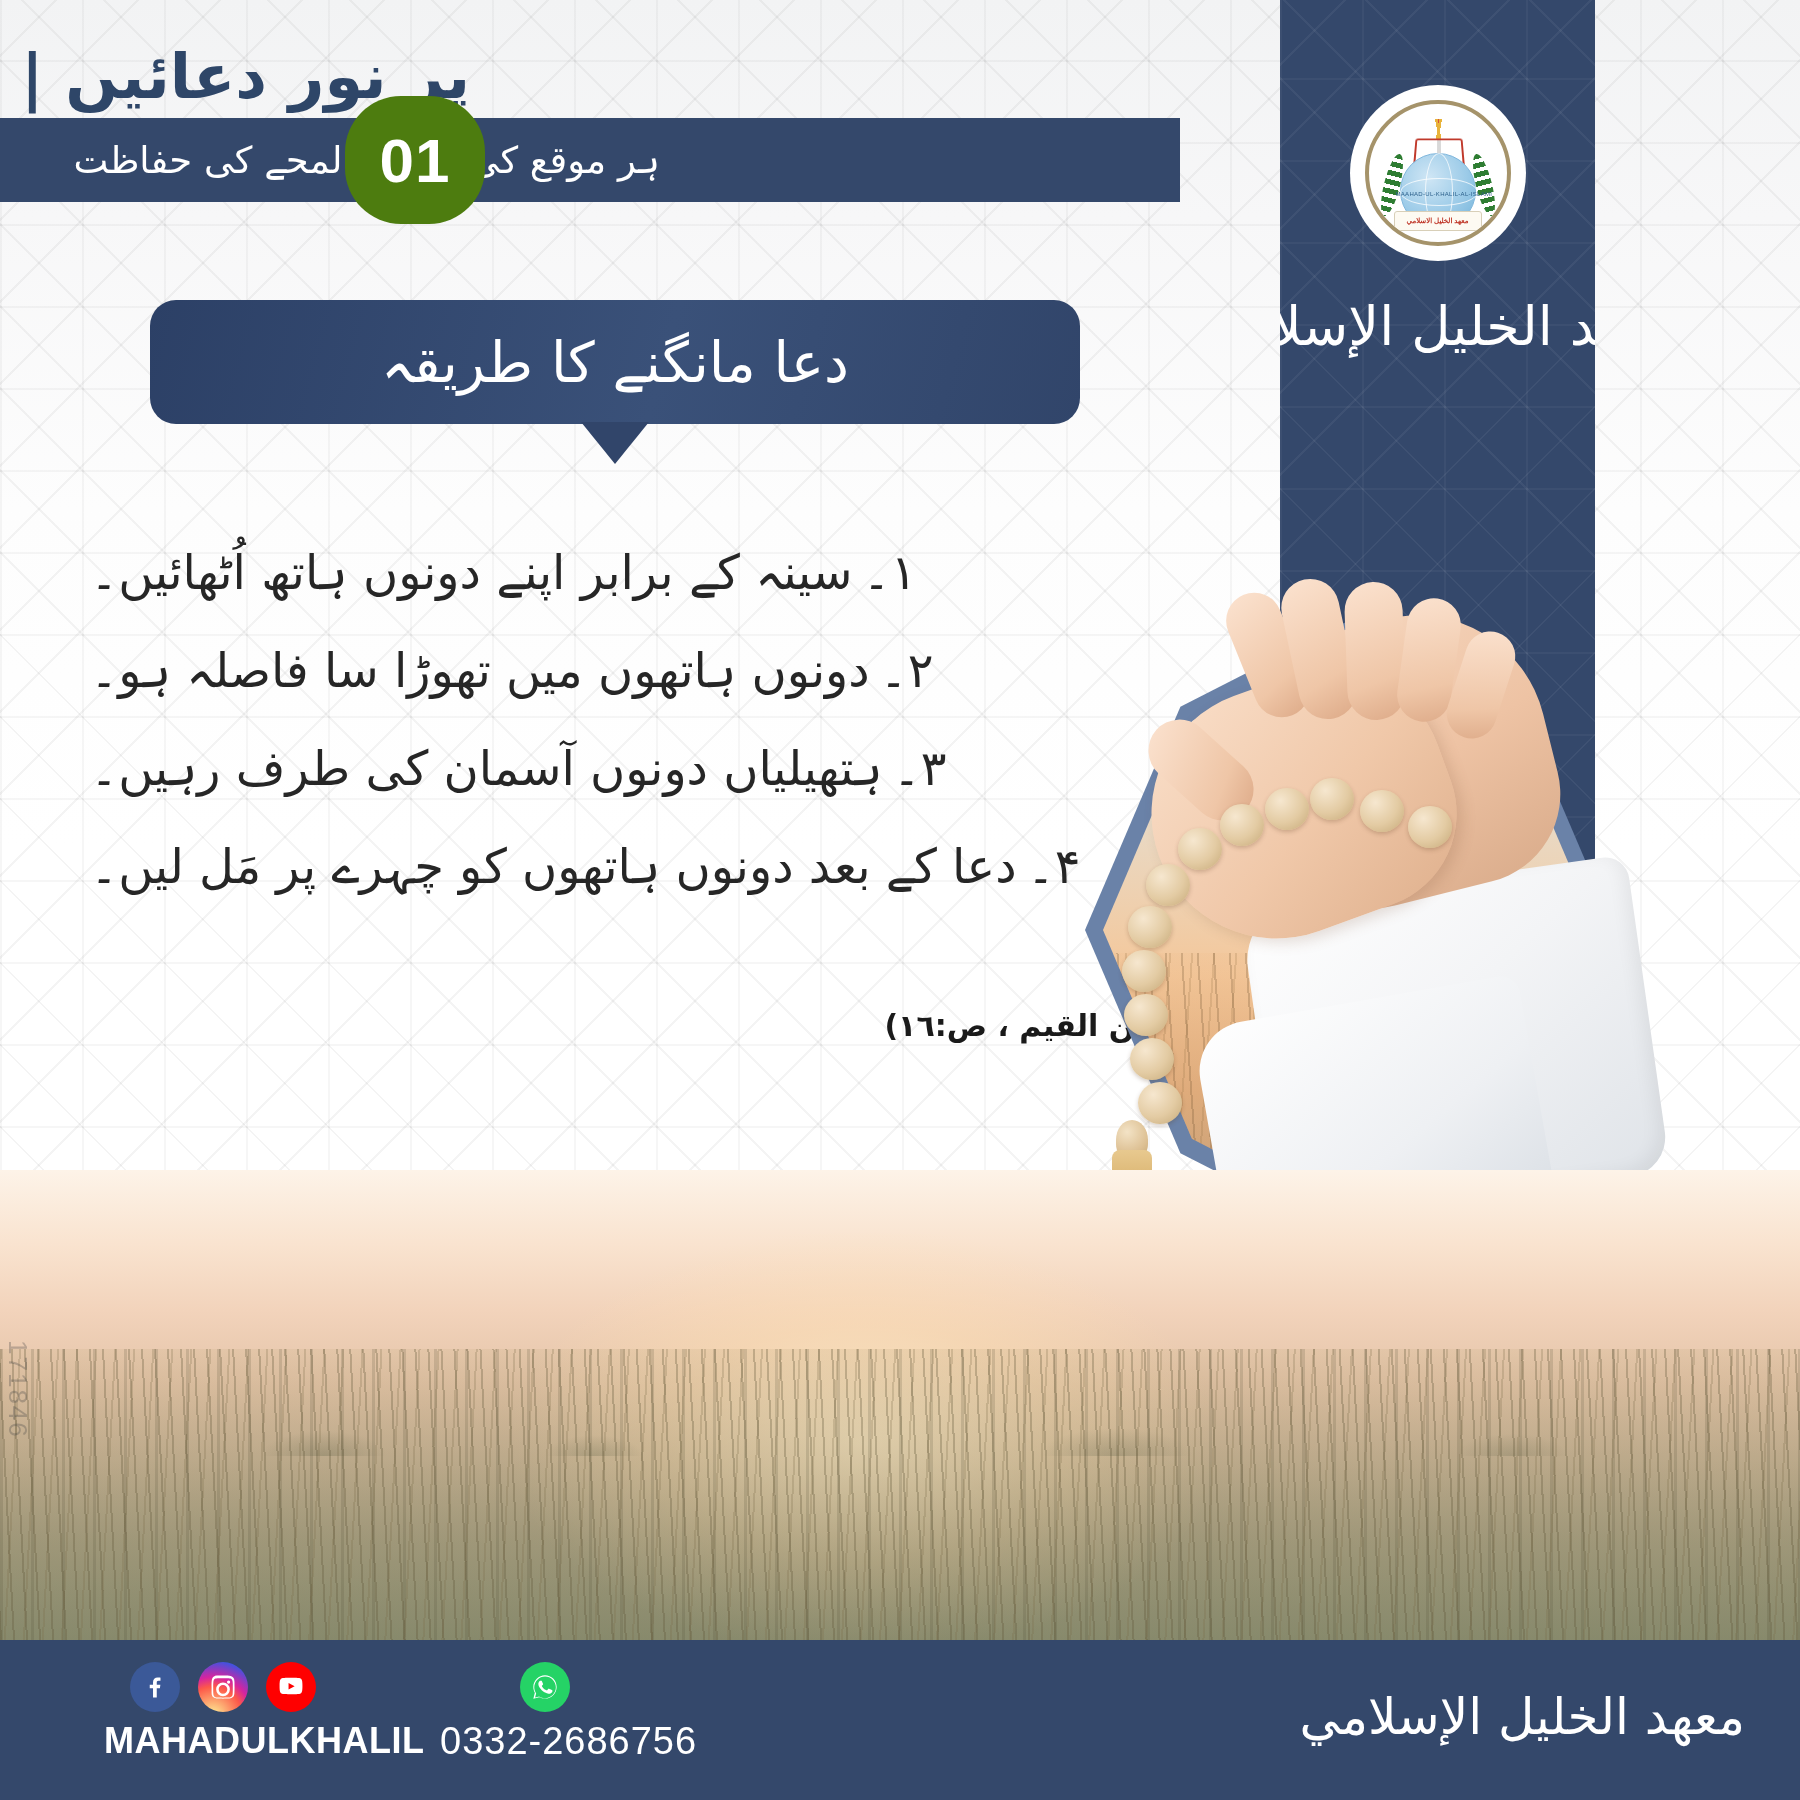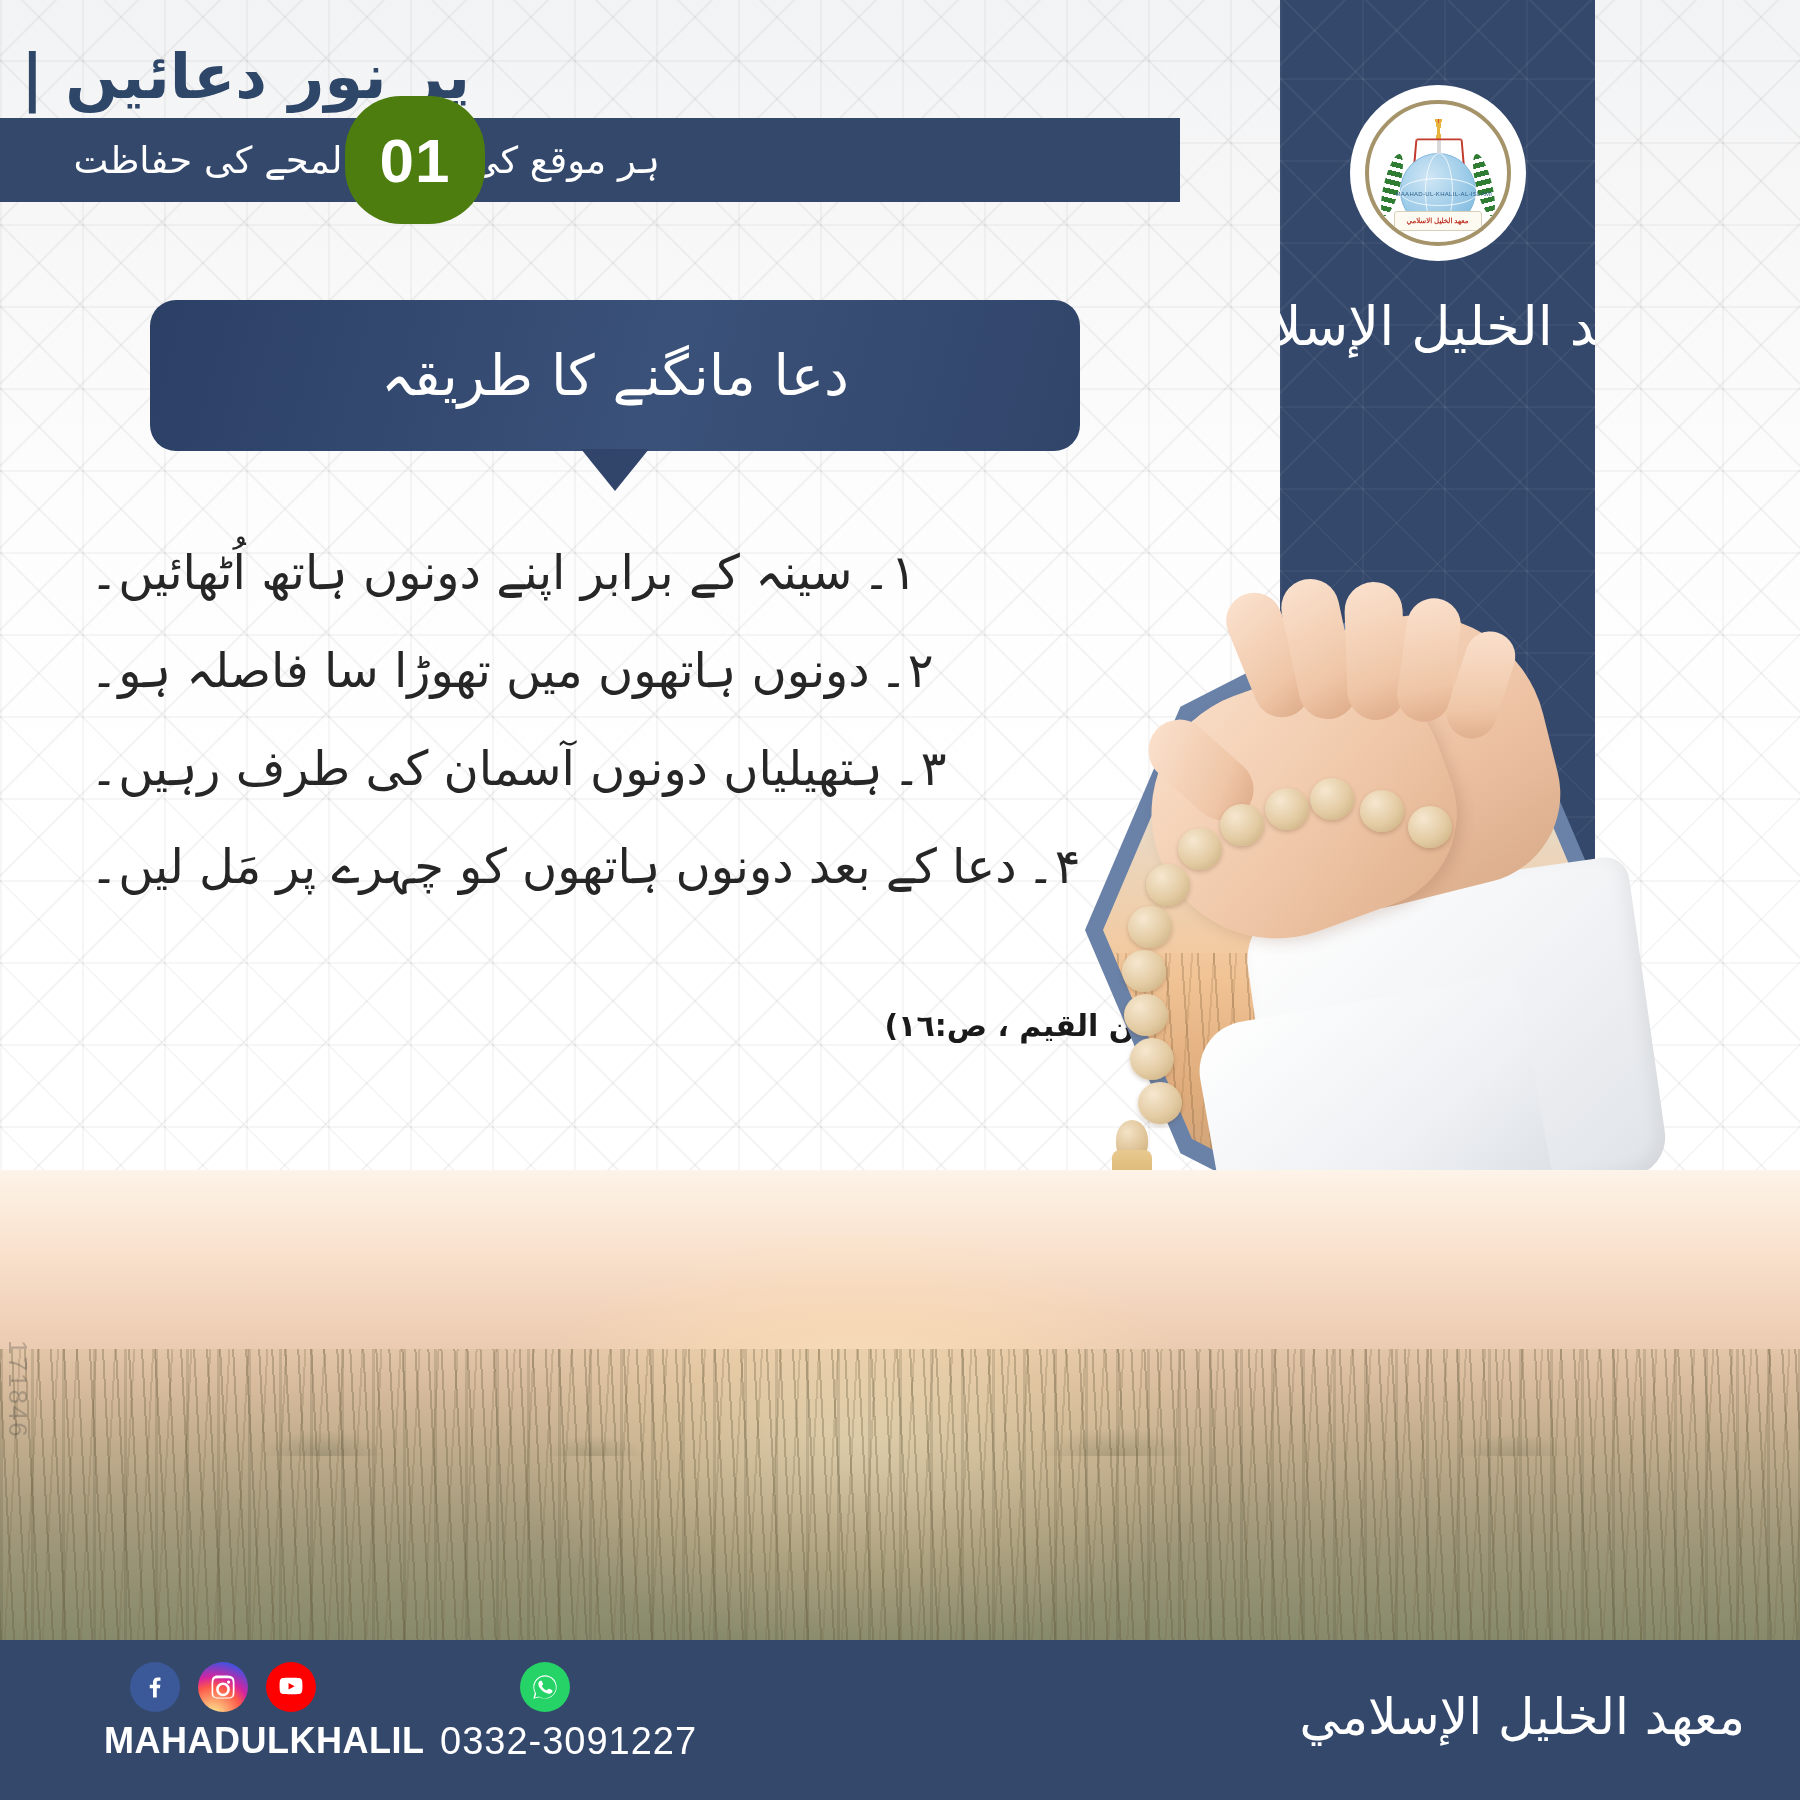--- a/index.html
+++ b/index.html
@@ -125,21 +125,21 @@
     font-size:6px; color:#2b5f8a; letter-spacing:.3px; white-space:nowrap;
   }
   .right-calligraphy {
     position:absolute; left:50%; top:295px; transform:translateX(-50%);
     direction:rtl; color:#ffffff; font-size:54px; white-space:nowrap;
     font-family:"DejaVu Sans","Liberation Sans",sans-serif;
   }
 
   
   .title-banner {
-    position:absolute; left:150px; top:300px; width:930px; height:151px;
+    position:absolute; left:150px; top:300px; width:930px; height:124px;
     background:linear-gradient(105deg,#2c4066 0%, #3a5179 55%, #31456a 100%);
     border-radius:26px;
     display:flex; align-items:center; justify-content:center;
   }
   .title-banner .tail {
     position:absolute; left:50%; bottom:-40px; transform:translateX(-50%);
     width:0; height:0;
     border-left:34px solid transparent; border-right:34px solid transparent;
     border-top:42px solid #31456a;
   }
@@ -456,18 +456,18 @@
     </div>
     <div class="handle">MAHADULKHALIL</div>
 
     <div class="wa-wrap">
       <span class="sicon ic-wa">
         <svg viewBox="0 0 24 24">
             <path d="M17.5 14.4c-.3-.2-1.7-.8-2-.9-.3-.1-.5-.2-.7.1-.2.3-.7.9-.9 1.1-.2.2-.3.2-.6.1-.3-.2-1.2-.5-2.3-1.4-.9-.8-1.4-1.7-1.6-2-.2-.3 0-.5.1-.6l.5-.5c.1-.2.2-.3.3-.5.1-.2 0-.4 0-.5 0-.2-.7-1.6-.9-2.2-.2-.6-.5-.5-.7-.5h-.6c-.2 0-.5.1-.8.4-.3.3-1 1-1 2.5s1.1 2.9 1.2 3.1c.2.2 2.1 3.2 5.1 4.4.7.3 1.3.5 1.7.6.7.2 1.4.2 1.9.1.6-.1 1.7-.7 2-1.4.2-.7.2-1.2.2-1.4-.1-.1-.3-.2-.6-.4zM12 21.6c-1.7 0-3.3-.5-4.7-1.3l-.3-.2-3.5.9.9-3.4-.2-.4c-.9-1.5-1.4-3.2-1.4-4.9 0-5.1 4.2-9.3 9.3-9.3 2.5 0 4.8 1 6.5 2.7 1.7 1.7 2.7 4.1 2.7 6.6 0 5.1-4.2 9.3-9.3 9.3zM12 2C6.5 2 2 6.5 2 12c0 1.8.5 3.5 1.3 5L2 22l5.1-1.3c1.4.8 3.1 1.2 4.9 1.2 5.5 0 10-4.5 10-10S17.5 2 12 2z"></path>
           </svg>
       </span>
     </div>
-    <div class="phone">0332-3091227</div>
+    <div class="phone">0332-2686756</div>
 
     <div class="footer-calligraphy">معهد الخليل الإسلامي</div>
   </div>
 
 </div>
 
 </body></html>

